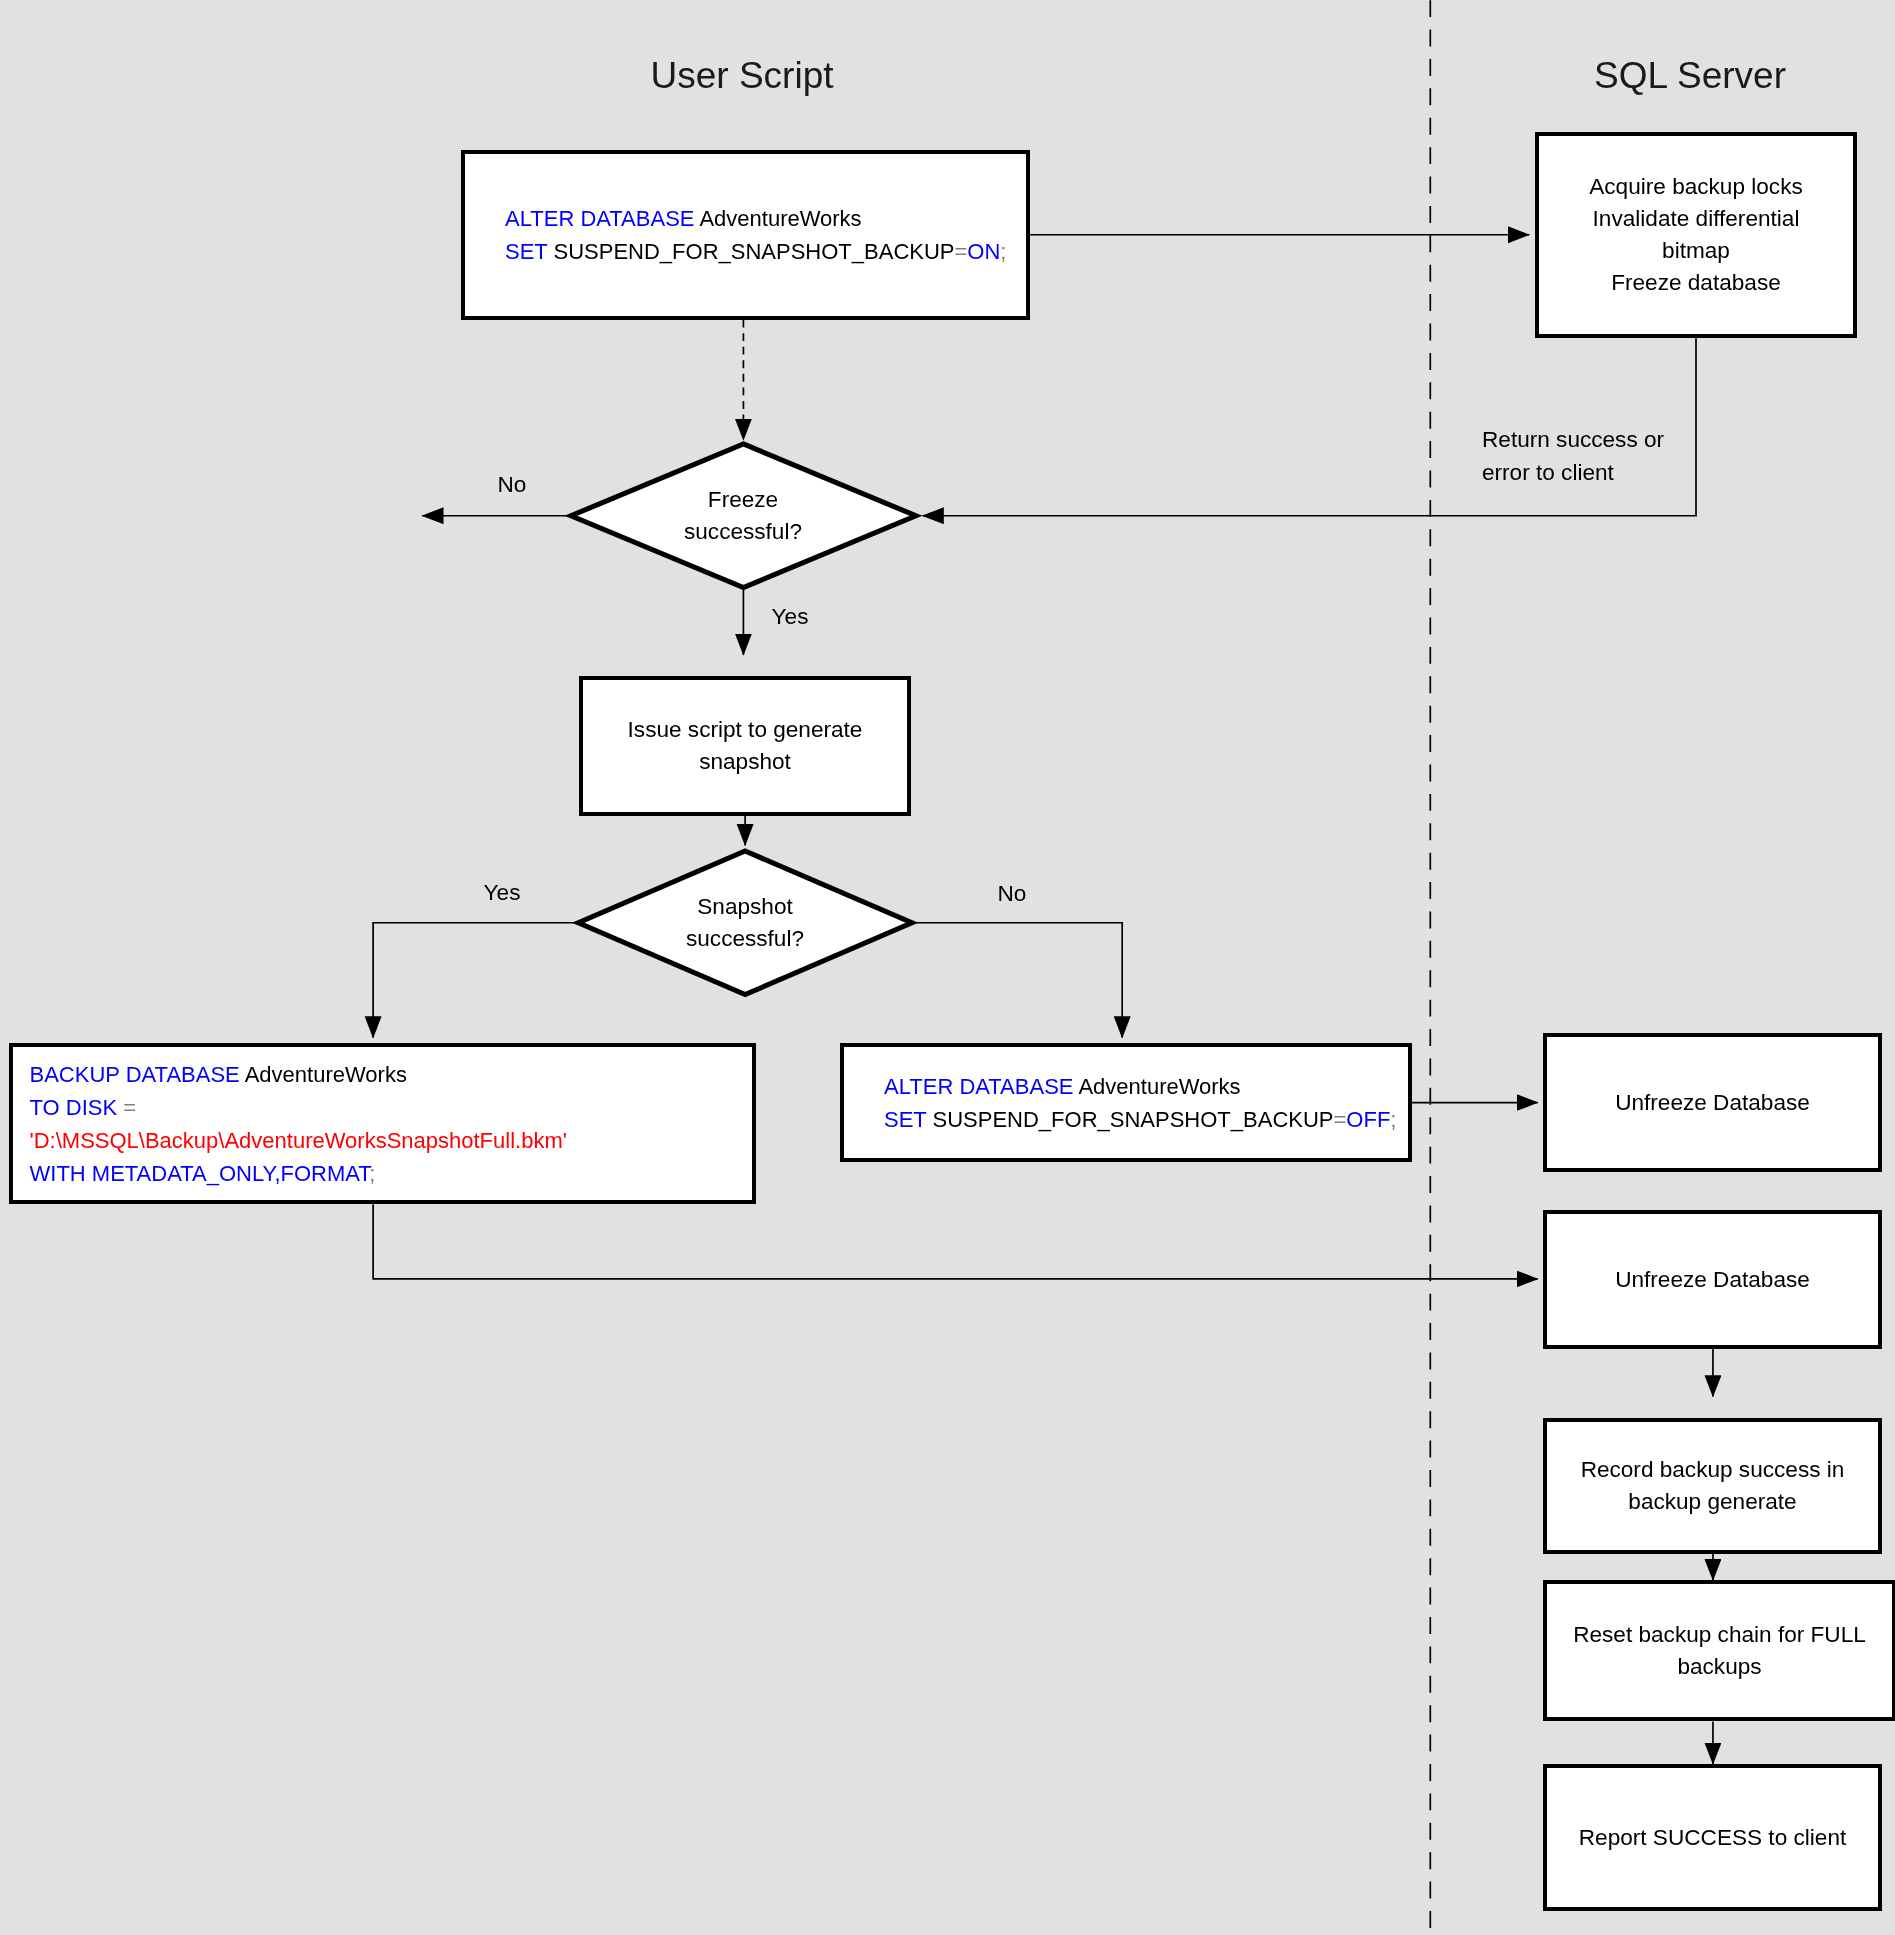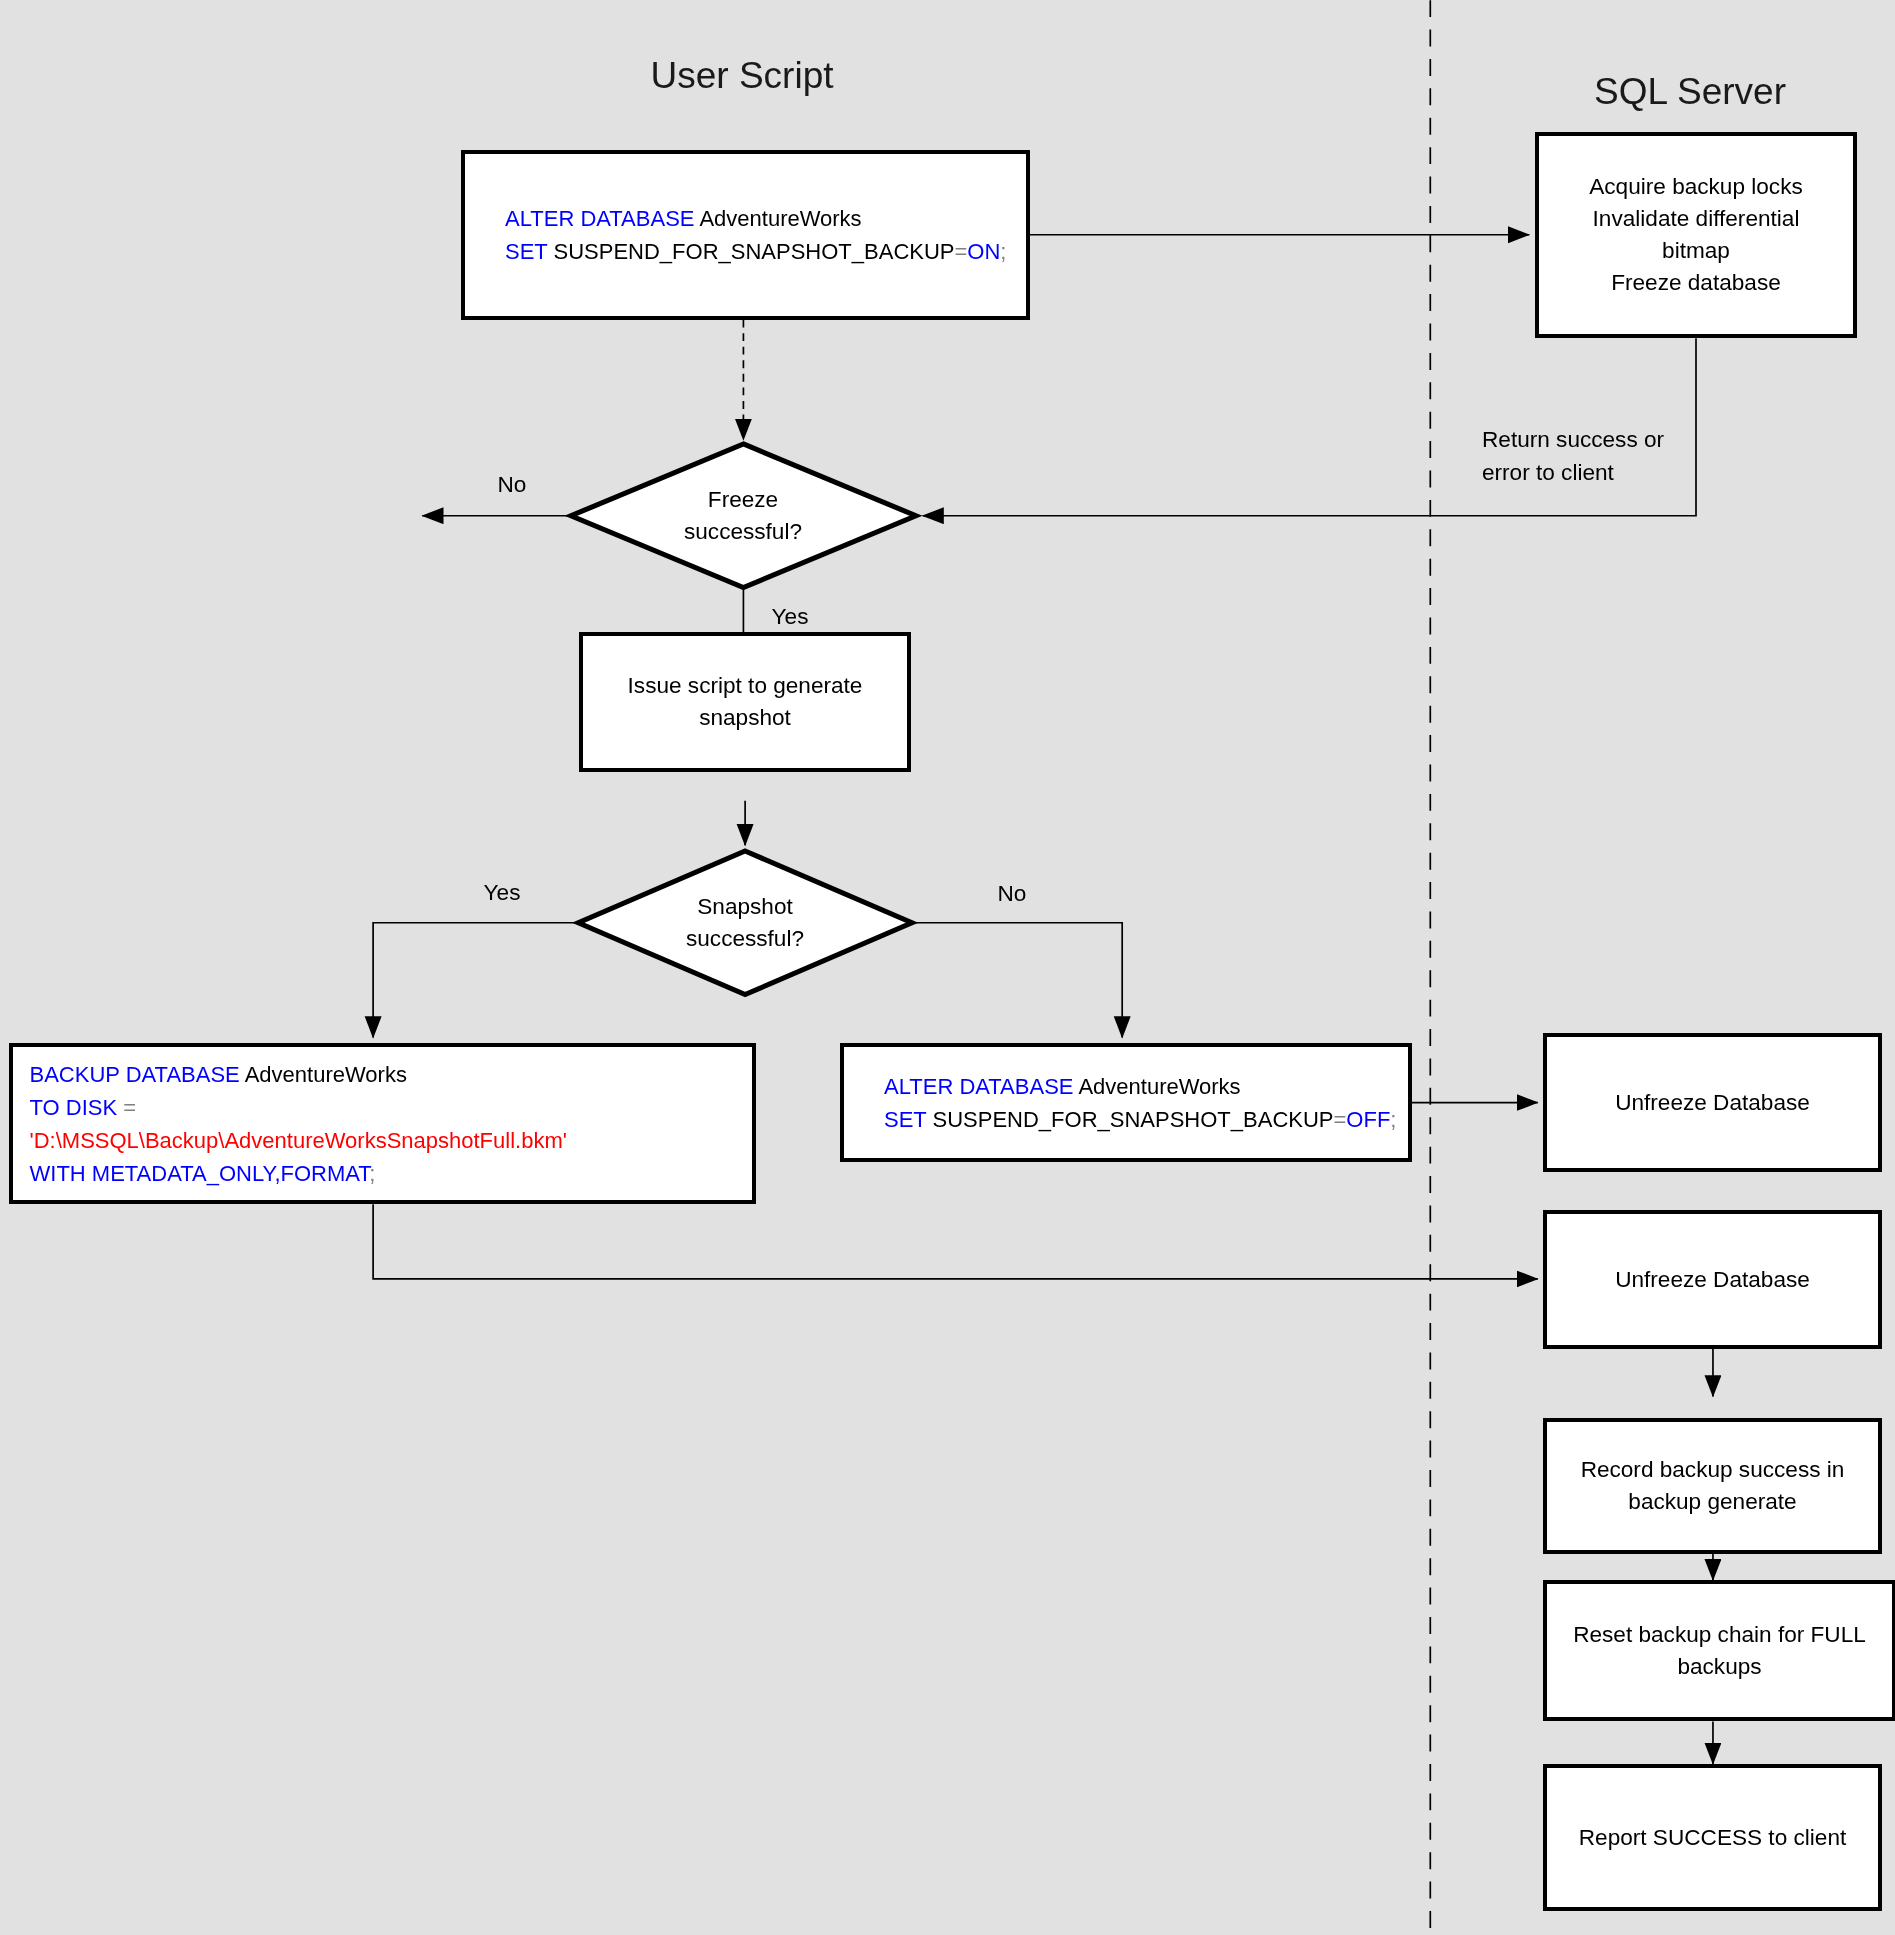--- a/index.html
+++ b/index.html
@@ -116,21 +116,21 @@
 
     <line x1="3030" y1="2720" x2="3030" y2="2795" stroke="#000000" stroke-width="3" marker-end="url(#arr)"></line>
 
     <line x1="3030" y1="3045" x2="3030" y2="3120" stroke="#000000" stroke-width="3" marker-end="url(#arr)"></line>
 
     <polygon points="1315,785 1620,912 1315,1039 1010,912" fill="#ffffff" stroke="#000000" stroke-width="9"></polygon>
     <polygon points="1318,1505 1613,1632 1318,1759 1023,1632" fill="#ffffff" stroke="#000000" stroke-width="9"></polygon>
   </svg>
 
   <div class="lane-title" style="left:742px;top:76px;">User Script</div>
-  <div class="lane-title" style="left:1690px;top:76px;margin-top:16px;">SQL Server</div>
+  <div class="lane-title" style="left:1690px;top:76px;">SQL Server</div>
 
   <div class="code-node" style="left:461px;top:150px;width:569px;height:170px;padding-left:40px;">
     <div><span class="kw">ALTER DATABASE</span><span class="plain"> AdventureWorks</span></div>
     <div><span class="kw">SET</span><span class="plain"> SUSPEND_FOR_SNAPSHOT_BACKUP</span><span class="op">=</span><span class="kw">ON</span><span class="op">;</span></div>
   </div>
 
   <div class="node" style="left:1535px;top:132px;width:322px;height:206px;">
     <div class="nline">Acquire backup locks</div>
     <div class="nline">Invalidate differential</div>
     <div class="nline">bitmap</div>
@@ -144,21 +144,21 @@
 
 
   <div class="diamond-label" style="left:743px;top:516px;">
     <div>Freeze</div>
     <div>successful?</div>
   </div>
 
   <div class="edge-label" style="left:512px;top:485px;">No</div>
   <div class="edge-label" style="left:790px;top:617px;">Yes</div>
 
-  <div class="node" style="left:579px;top:632px;width:332px;height:140px;">
+  <div class="node" style="left:579px;top:676px;width:332px;height:140px;">
     <div class="nline">Issue script to generate</div>
     <div class="nline">snapshot</div>
   </div>
 
   <div class="diamond-label" style="left:745px;top:923px;">
     <div>Snapshot</div>
     <div>successful?</div>
   </div>
 
   <div class="edge-label" style="left:502px;top:893px;">Yes</div>

